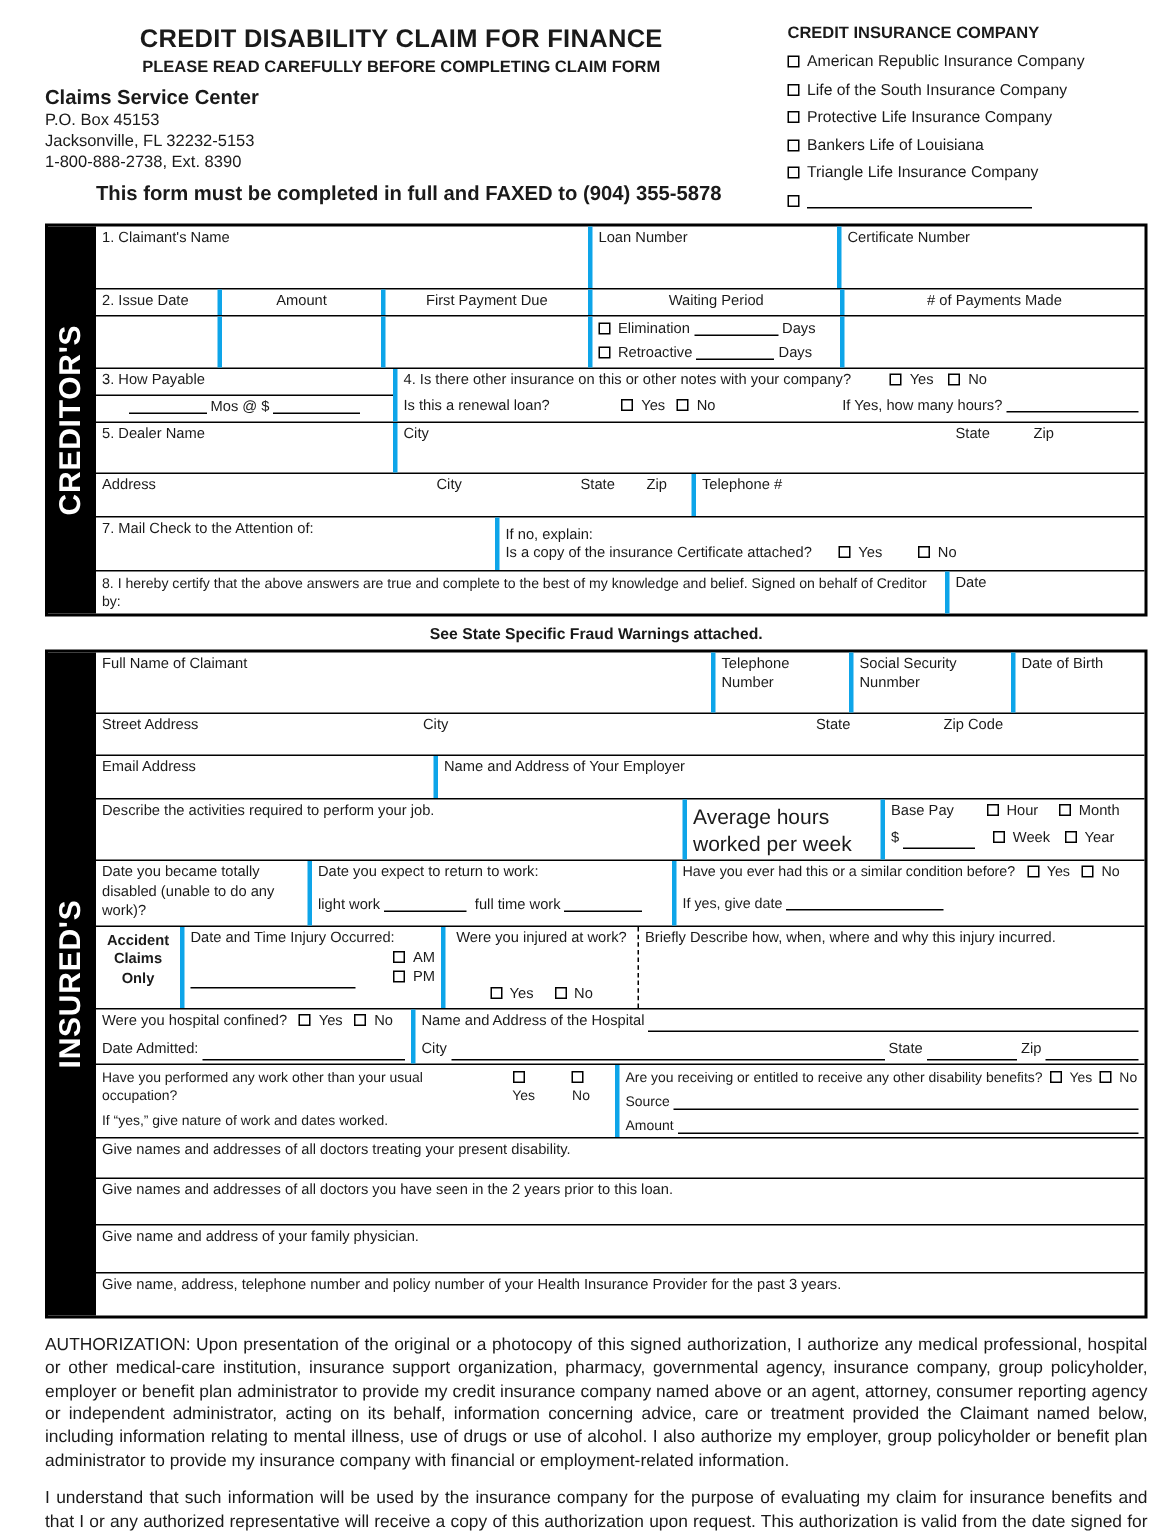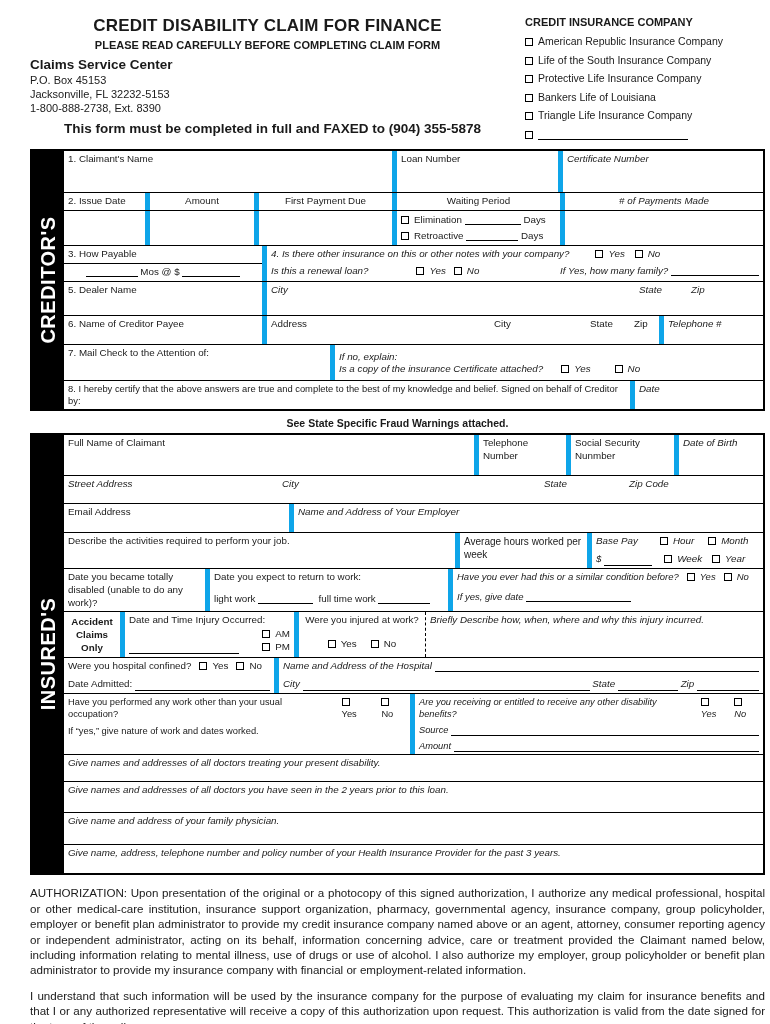--- a/index.html
+++ b/index.html
@@ -32,24 +32,24 @@
 
   
   .form-table { display: flex; border: 2px solid #000; margin-left: 30px; width: 735px; margin-top: 3px; }
   .side { width: 32px; background: #000; position: relative; flex: none; }
   .side .vtext { position: absolute; top: 50%; left: 50%;
     transform: translate(-50%,-50%) rotate(-90deg); transform-origin: center;
     color: #fff; font-weight: bold; font-size: 20px; letter-spacing: 0.5px; white-space: nowrap; }
   .rows { flex: 1; display: flex; flex-direction: column; min-width: 0; }
   .row { display: flex; border-top: 1px solid #000; }
   .rows > .row:first-child { border-top: none; }
-  .cell { border-left: 5px solid #0ea5e9; padding: 2px 4px; position: relative;
+  .cell { border-left: 3px solid #0ea5e9; padding: 2px 4px; position: relative;
           font-size: 9.8px; line-height: 1.3; overflow: hidden; }
   .row .cell:first-child { border-left: none; }
-  .grow { flex: 1; font-style: italic; }
+  .grow { flex: 1; }
   .dashl { border-left: 1px dashed #000; }
   .ctr { text-align: center; }
   .b { font-weight: bold; }
   .subrow { display: flex; }
   .lblrow { border-bottom: 1px solid #000; }
   .fl { display: flex; align-items: flex-end; }
   .abs { position: absolute; top: 2px; }
 
   .fraud-note { margin: 6px 0 4px 30px; width: 735px; text-align: center;
                 font-size: 10.5px; font-weight: bold; }
@@ -128,36 +128,35 @@
         <div class="cell grow">
           <div style="display:flex;align-items:center">
               <span>4.  Is there other insurance on this or other notes with your company?</span>
               <span style="margin-left:26px"><span class="cb"></span><span>Yes</span></span>
               <span style="margin-left:10px"><span class="cb"></span><span>No</span></span>
             </div>
           <div style="display:flex;align-items:flex-end;margin-top:4px">
               <span>Is this a renewal loan?</span>
               <span style="margin-left:48px"><span class="cb"></span><span>Yes</span></span>
               <span style="margin-left:8px"><span class="cb"></span><span>No</span></span>
-              <span style="margin-left:auto"><span>If Yes, how many family?</span> <span class="bl" style="width:88px"></span></span>
+              <span style="margin-left:auto"><span>If Yes, how many hours?</span> <span class="bl" style="width:88px"></span></span>
             </div>
         </div>
       </div>
 
       <div class="row" style="min-height:34px">
         <div class="cell" style="width:198px"><span>5. Dealer Name</span></div>
         <div class="cell grow">
           <span>City</span>
           <span class="abs" style="left:372px">State</span>
           <span class="abs" style="left:424px">Zip</span>
         </div>
       </div>
 
       <div class="row" style="min-height:29px">
-        <div class="cell" style="width:198px"><span>6. Name of Creditor Payee</span></div>
         <div class="cell" style="width:397px">
           <span>Address</span>
           <span class="abs" style="left:227px">City</span>
           <span class="abs" style="left:323px">State</span>
           <span class="abs" style="left:367px">Zip</span>
         </div>
         <div class="cell grow"><span>Telephone #</span></div>
       </div>
 
       <div class="row" style="min-height:36px">
@@ -199,21 +198,21 @@
         </div>
       </div>
 
       <div class="row" style="min-height:29px">
         <div class="cell" style="width:225px"><span>Email Address</span></div>
         <div class="cell grow"><span>Name and Address of Your Employer</span></div>
       </div>
 
       <div class="row" style="min-height:36px">
         <div class="cell" style="width:391px"><span>Describe the activities required to perform your job.</span></div>
-        <div class="cell" style="width:132px;font-size:10px"><span>Average hours worked per week</span></div>
+        <div class="cell" style="width:132px;font-size:14px"><span>Average hours worked per week</span></div>
         <div class="cell grow">
           <div style="display:flex">
               <span>Base Pay</span>
               <span style="margin-left:22px"><span class="cb"></span><span>Hour</span></span>
               <span style="margin-left:14px"><span class="cb"></span><span>Month</span></span>
             </div>
           <div style="display:flex;margin-top:5px;align-items:flex-end"><span>$</span>&nbsp;<span class="bl" style="width:48px"></span><span style="margin-left:12px"><span class="cb"></span><span>Week</span></span><span style="margin-left:10px"><span class="cb"></span><span>Year</span></span></div>
         </div>
       </div>
 
@@ -238,21 +237,21 @@
         <div class="cell" style="width:174px">
           <div>Date and Time Injury Occurred:</div>
           <div style="text-align:right;margin-top:1px"><span class="cb"></span><span>AM</span></div>
           <div style="display:flex;justify-content:space-between;align-items:flex-end">
               <span class="bl" style="width:110px;margin-right:8px"></span>
               <span><span class="cb"></span><span>PM</span></span>
             </div>
         </div>
         <div class="cell ctr" style="width:131px">
           <div>Were you injured at work?</div>
-          <div style="margin-top:11px"><span class="cb"></span><span>Yes</span><span style="margin-left:14px"><span class="cb"></span><span>No</span></span></div>
+          <div style="margin-top:25px"><span class="cb"></span><span>Yes</span><span style="margin-left:14px"><span class="cb"></span><span>No</span></span></div>
         </div>
         <div class="cell grow dashl"><span>Briefly Describe how, when, where and why this injury incurred.</span></div>
       </div>
 
       <div class="row" style="min-height:36px">
         <div class="cell" style="width:210px">
           <div style="display:flex;align-items:center">
               <span>Were you hospital confined?</span>
               <span style="margin-left:8px"><span class="cb"></span><span>Yes</span></span>
               <span style="margin-left:8px"><span class="cb"></span><span>No</span></span>

